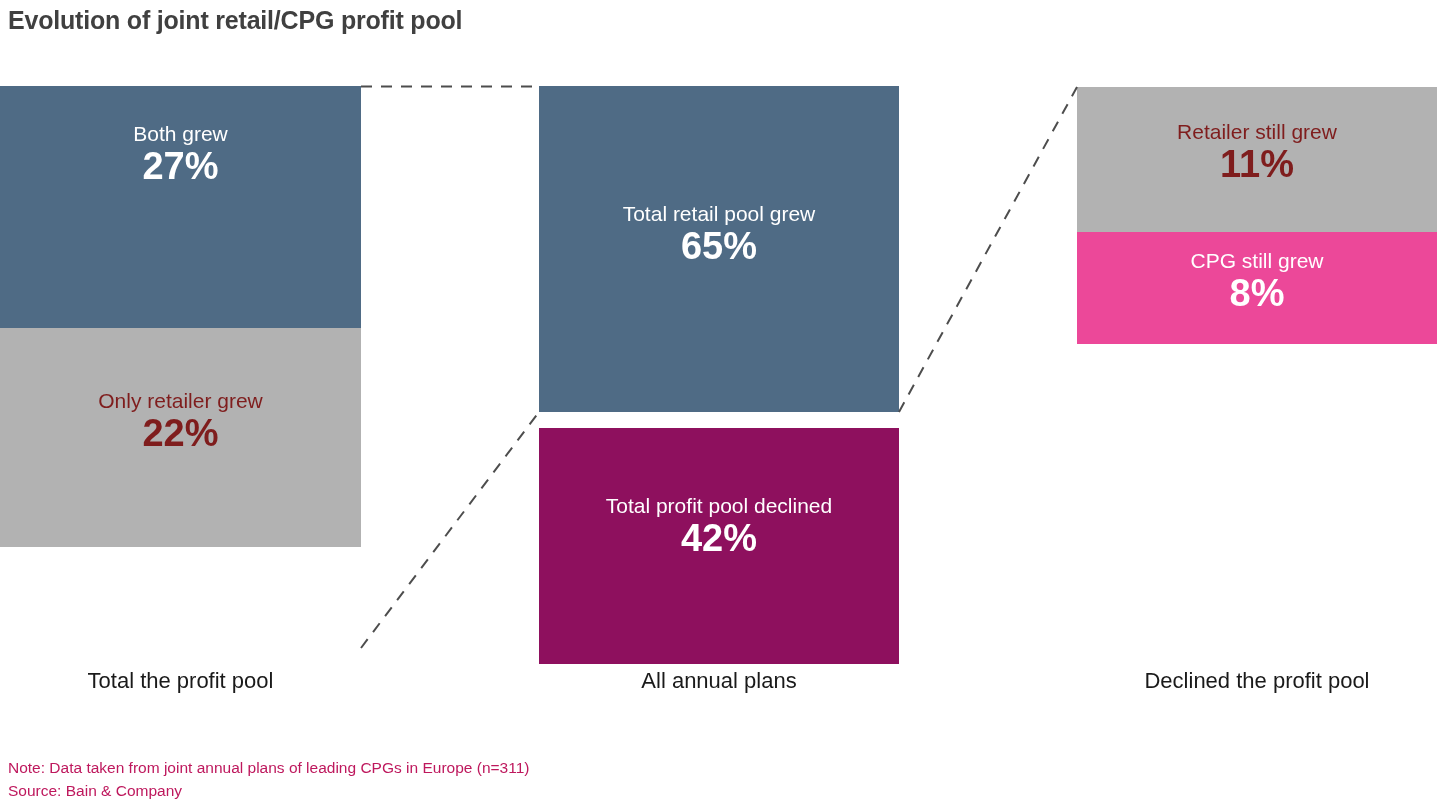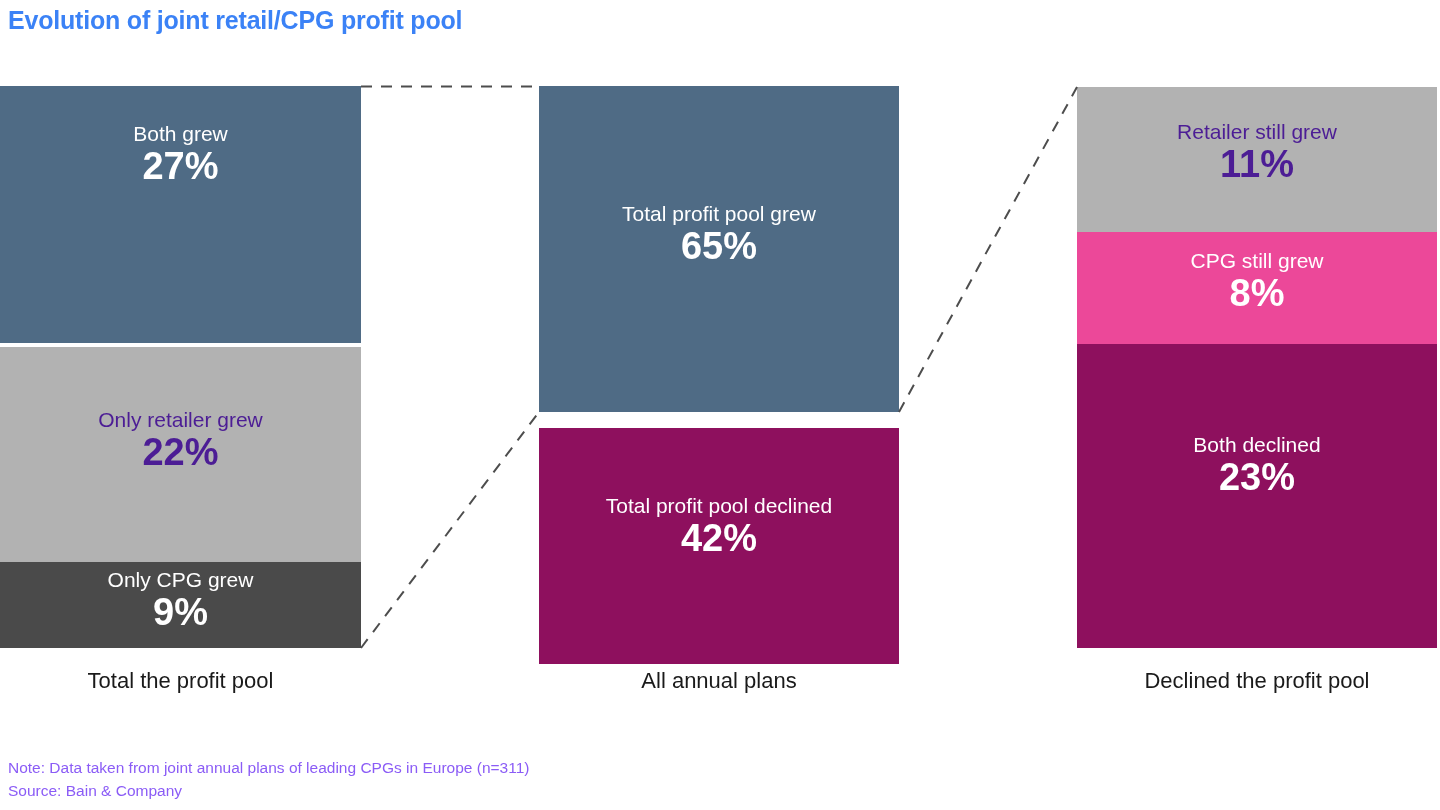--- a/index.html
+++ b/index.html
@@ -17,21 +17,21 @@
   }
 
   
   #chart-title {
     position: absolute;
     left: 8px;
     top: 6px;
     font-size: 25px;
     font-weight: bold;
     letter-spacing: -0.2px;
-    color: #3b82f6;
+    color: #404040;
     white-space: nowrap;
   }
 
   
   #plot-area {
     position: absolute;
     left: 0;
     top: 0;
     width: 1440px;
     height: 660px;
@@ -63,21 +63,21 @@
 
   .seg-value {
     font-size: 38px;
     font-weight: bold;
     display: block;
     margin-top: 1px;
     white-space: nowrap;
   }
 
   .seg-light-text  { color: #ffffff; }
-  .seg-dark-text   { color: #4c1d95; }
+  .seg-dark-text   { color: #7f1d1d; }
 
   
   .segment.align-upper { justify-content: flex-start; }
 
   
   #connectors {
     position: absolute;
     left: 0;
     top: 0;
     width: 1440px;
@@ -95,53 +95,49 @@
     white-space: nowrap;
   }
 
   
   #footnotes {
     position: absolute;
     left: 8px;
     bottom: 8px;
     font-size: 15.5px;
     line-height: 1.45;
-    color: #8b5cf6;
+    color: #be185d;
   }
   #footnotes div { white-space: nowrap; }
 </style>
 </head>
 <body>
 
 <div id="chart-title">Evolution of joint retail/CPG profit pool</div>
 
 <div id="plot-area">
 
   <div class="column" id="column-0" style="left:0px; top:86px; width:361px; height:562px;">
 
     <div class="segment align-upper" style="top:0px; height:257px; background:#4F6B85; padding-top:37px;">
       <span class="seg-label seg-light-text">Both grew</span>
       <span class="seg-value seg-light-text">27%</span>
     </div>
 
-    <div class="segment align-upper" style="top:261px; height:219px; background:#B2B2B2; padding-top:62px;">
+    <div class="segment align-upper" style="top:242px; height:219px; background:#B2B2B2; padding-top:62px;">
       <span class="seg-label seg-dark-text">Only retailer grew</span>
       <span class="seg-value seg-dark-text">22%</span>
     </div>
 
-    <div class="segment align-upper" style="top:476px; height:86px; background:#4A4A4A; padding-top:7px;">
-      <span class="seg-label seg-light-text">Only CPG grew</span>
-      <span class="seg-value seg-light-text">9%</span>
-    </div>
   </div>
 
   <div class="column" id="column-1" style="left:539px; top:86px; width:360px; height:562px;">
 
     <div class="segment align-upper" style="top:0px; height:326px; background:#4F6B85; padding-top:117px;">
-      <span class="seg-label seg-light-text">Total profit pool grew</span>
+      <span class="seg-label seg-light-text">Total retail pool grew</span>
       <span class="seg-value seg-light-text">65%</span>
     </div>
 
     <div class="segment align-upper" style="top:342px; height:236px; background:#8E105E; padding-top:67px;">
       <span class="seg-label seg-light-text">Total profit pool declined</span>
       <span class="seg-value seg-light-text">42%</span>
     </div>
   </div>
 
   <div class="column" id="column-2" style="left:1077px; top:87px; width:360px; height:561px;">
@@ -149,24 +145,20 @@
     <div class="segment align-upper" style="top:0px; height:145px; background:#B2B2B2; padding-top:34px;">
       <span class="seg-label seg-dark-text">Retailer still grew</span>
       <span class="seg-value seg-dark-text">11%</span>
     </div>
 
     <div class="segment align-upper" style="top:145px; height:112px; background:#ec4899; padding-top:18px;">
       <span class="seg-label seg-light-text">CPG still grew</span>
       <span class="seg-value seg-light-text">8%</span>
     </div>
 
-    <div class="segment align-upper" style="top:257px; height:304px; background:#8E105E; padding-top:90px;">
-      <span class="seg-label seg-light-text">Both declined</span>
-      <span class="seg-value seg-light-text">23%</span>
-    </div>
   </div>
 
   <svg id="connectors" viewBox="0 0 1440 660" width="1440" height="660">
 
     <line x1="361" y1="86.5" x2="539" y2="86.5" stroke="#4d4d4d" stroke-width="2" stroke-dasharray="11 9"></line>
 
     <line x1="361" y1="648" x2="539" y2="412" stroke="#4d4d4d" stroke-width="2" stroke-dasharray="11 9"></line>
 
     <line x1="899" y1="412" x2="1077" y2="87" stroke="#4d4d4d" stroke-width="2" stroke-dasharray="11 9"></line>
   </svg>

